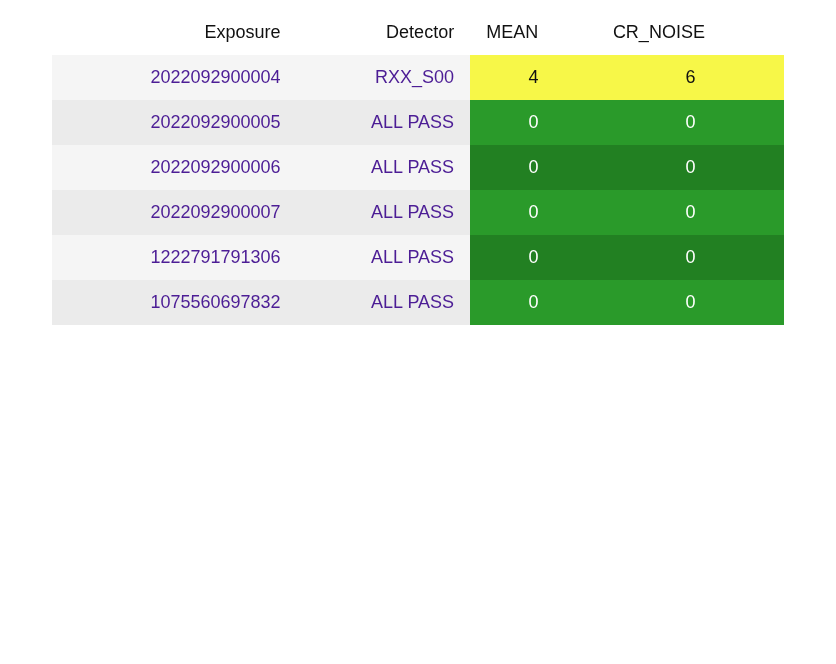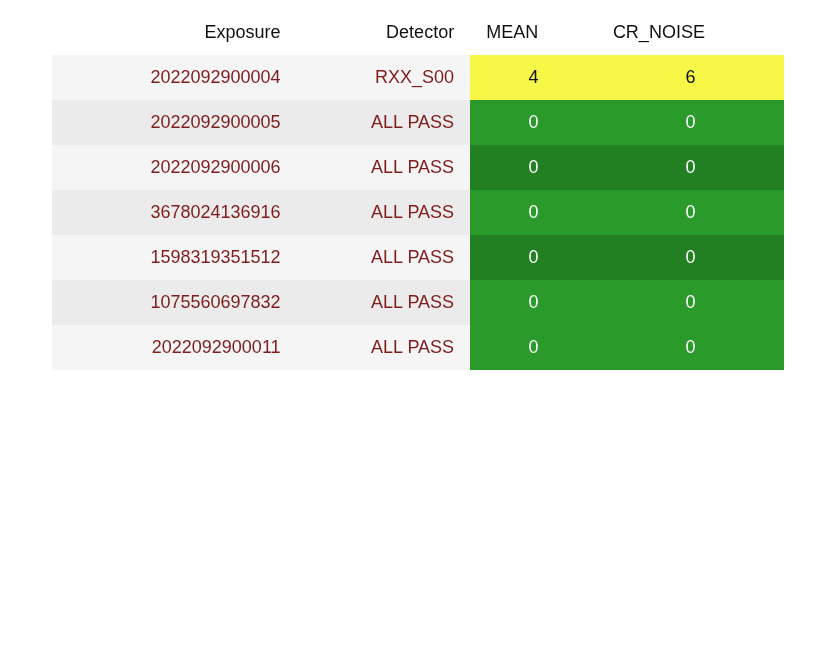--- a/index.html
+++ b/index.html
@@ -50,21 +50,21 @@
       background: #f5f5f5;
     }
 
     tbody tr:nth-child(even) {
       background: #ebebeb;
     }
 
     tbody tr td {
       padding: 12px 16px;
       text-align: right;
-      color: #7f1d1d;
+      color: #4c1d95;
       font-size: 18px;
     }
 
     tbody tr td.mean-cell,
     tbody tr td.cr-noise-cell {
       text-align: center;
       font-weight: 400;
     }
 
     
@@ -111,38 +111,32 @@
           <td class="mean-cell cell-green">0</td>
           <td class="cr-noise-cell cell-green">0</td>
         </tr>
         <tr>
           <td>2022092900006</td>
           <td>ALL PASS</td>
           <td class="mean-cell cell-green-dark">0</td>
           <td class="cr-noise-cell cell-green-dark">0</td>
         </tr>
         <tr>
-          <td>3678024136916</td>
+          <td>2022092900007</td>
           <td>ALL PASS</td>
           <td class="mean-cell cell-green">0</td>
           <td class="cr-noise-cell cell-green">0</td>
         </tr>
         <tr>
-          <td>1598319351512</td>
+          <td>1222791791306</td>
           <td>ALL PASS</td>
           <td class="mean-cell cell-green-dark">0</td>
           <td class="cr-noise-cell cell-green-dark">0</td>
         </tr>
         <tr>
           <td>1075560697832</td>
           <td>ALL PASS</td>
           <td class="mean-cell cell-green">0</td>
           <td class="cr-noise-cell cell-green">0</td>
         </tr>
-        <tr>
-          <td>2022092900011</td>
-          <td>ALL PASS</td>
-          <td class="mean-cell cell-green">0</td>
-          <td class="cr-noise-cell cell-green">0</td>
-        </tr>
       </tbody>
   </table>
 </div>
 
 </body></html>

